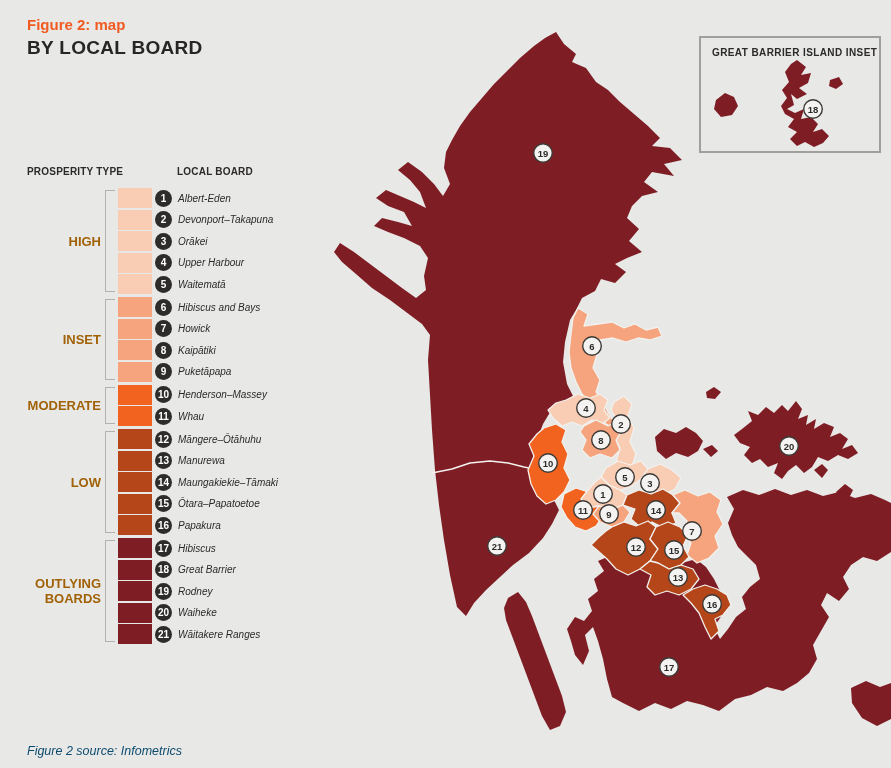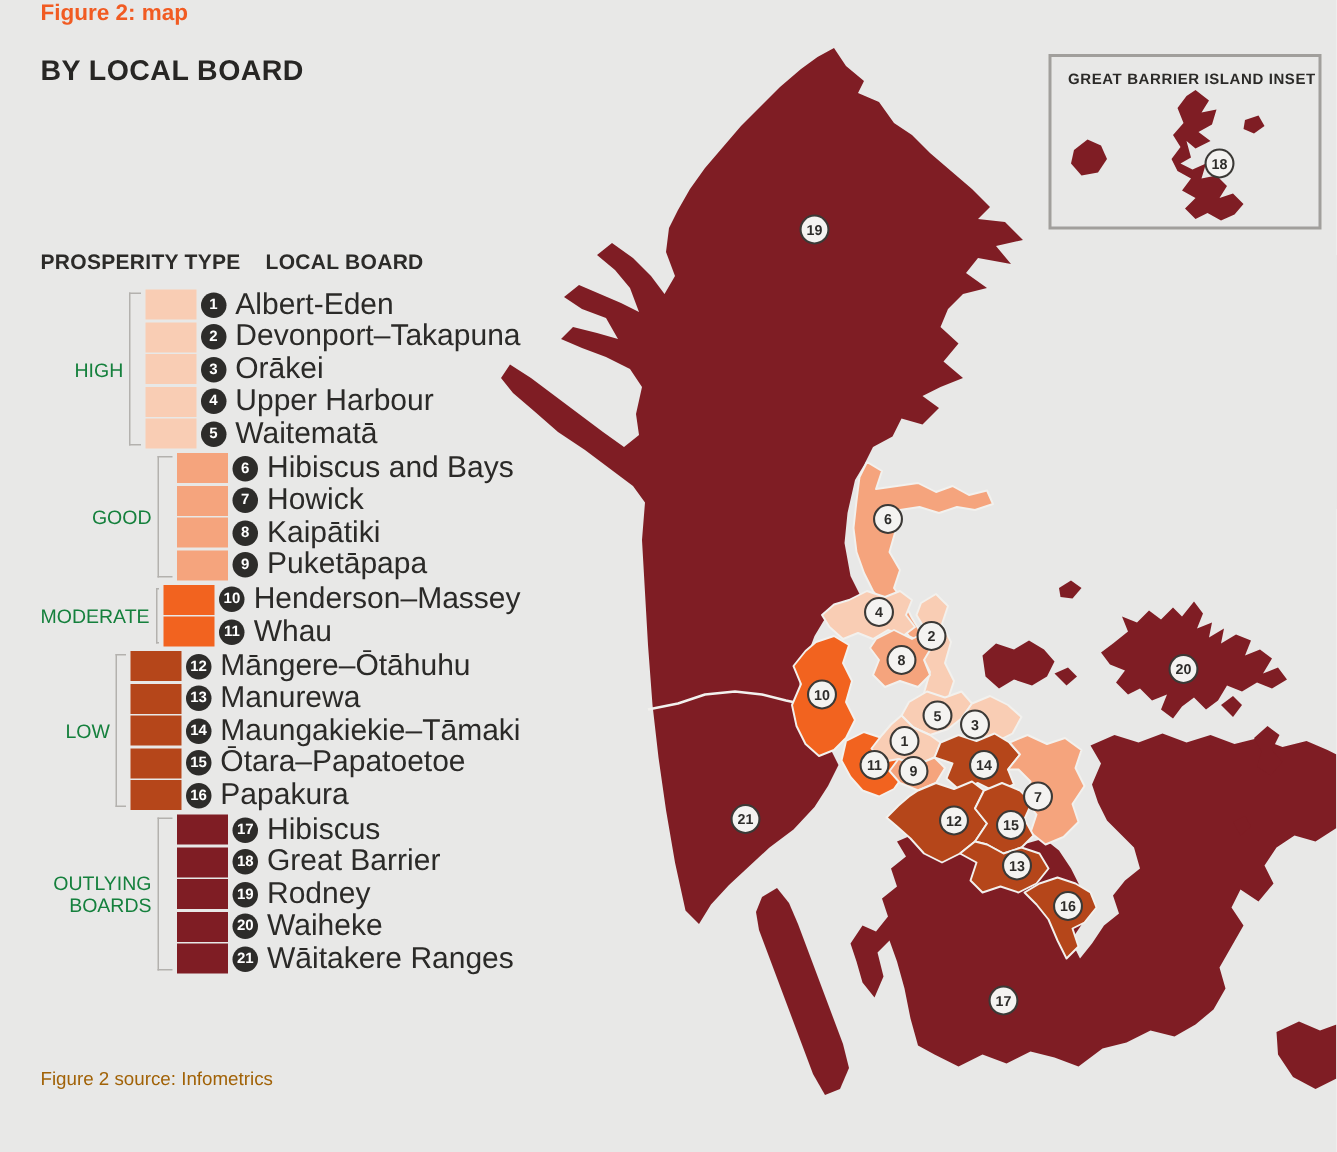--- a/index.html
+++ b/index.html
@@ -1,49 +1,49 @@
 <!DOCTYPE html>
 <html style="--accent: #f15b22;"><head>
 <meta charset="utf-8">
 <style>
   html,body{margin:0;padding:0;}
   body{font-family:"Liberation Sans", sans-serif; background:#ffffff;}
   #canvas{position:relative;width:891px;height:768px;background:#e8e8e7;overflow:hidden;}
 
   
-  #kicker{position:absolute;left:27px;top:0;font-size:15px;font-weight:bold;color:var(--accent,#f15b22);}
+  #kicker{position:absolute;left:27px;top:16px;font-size:15px;font-weight:bold;color:var(--accent,#f15b22);}
   #title{position:absolute;left:27px;top:36px;font-size:19px;font-weight:bold;letter-spacing:.3px;color:#272624;line-height:23px;}
 
   
   #legend{position:absolute;left:27px;top:166px;width:320px;}
-  #legend-headers{display:flex;font-size:14px;font-weight:bold;color:#2c2b29;letter-spacing:.2px;margin-bottom:11px;}
+  #legend-headers{display:flex;font-size:10px;font-weight:bold;color:#2c2b29;letter-spacing:.2px;margin-bottom:11px;}
   #legend-headers .h1{width:150px;}
   .lg-group{display:flex;align-items:stretch;margin-bottom:3px;}
   .lg-side{width:74px;margin-right:4px;display:flex;align-items:center;justify-content:flex-end;
-           font-size:13px;font-weight:normal;color:#15803d;text-align:right;line-height:15px;}
+           font-size:13px;font-weight:bold;color:#a16207;text-align:right;line-height:15px;}
   .lg-bracket{width:9px;border:1.6px solid #b3b1ae;border-right:none;margin:2px 3px 2px 0;}
   .lg-rows{display:flex;flex-direction:column;gap:1.5px;}
   .lg-row{display:flex;align-items:center;height:20px;}
   .swatch{width:34px;height:20px;flex:none;}
   .badge{width:17px;height:17px;border-radius:50%;background:#2d2c2a;color:#fff;font-size:10px;font-weight:bold;
          display:flex;align-items:center;justify-content:center;margin-left:3px;flex:none;}
-  .bname{margin-left:6px;font-size:20px;color:#2b2a28;white-space:nowrap;}
+  .bname{margin-left:6px;font-size:10px;color:#2b2a28;white-space:nowrap;font-style:italic;}
 
   
   #map-svg{position:absolute;left:330px;top:18px;}
   svg text{font-family:"Liberation Sans", sans-serif;}
   .metro{stroke:#f2f1ee;stroke-width:1.3;stroke-linejoin:round;}
   .mkc{fill:#f4f3f1;stroke:#3b3936;stroke-width:1.4;}
   .mkt{fill:#2d2c2a;font-size:9.5px;font-weight:bold;}
   .sep{fill:none;stroke:#f2f1ee;stroke-width:1.6;stroke-linejoin:round;}
   #inset-rect{fill:none;stroke:#a19f9c;stroke-width:2;}
   #inset-title{font-size:10px;font-weight:bold;fill:#2b2a28;letter-spacing:.4px;}
 
   
-  #source{position:absolute;left:27px;top:712px;font-size:12.5px;color:#a16207;}
+  #source{position:absolute;left:27px;top:744px;font-size:12.5px;font-style:italic;color:#0c4a6e;}
 </style>
 </head>
 <body>
 
 <div id="canvas">
 
   <div id="kicker">Figure 2: map</div>
   <div id="title">
     <div>BY LOCAL BOARD</div>
   </div>
@@ -79,21 +79,21 @@
               <span class="bname">Upper Harbour</span>
             </div>
             <div class="lg-row">
               <span class="swatch" style="background: rgb(249, 205, 180);"></span>
               <span class="badge">5</span>
               <span class="bname">Waitematā</span>
             </div>
           </div>
         </div>
         <div class="lg-group">
-          <div class="lg-side">GOOD</div>
+          <div class="lg-side">INSET</div>
           <div class="lg-bracket"></div>
           <div class="lg-rows">
             <div class="lg-row">
               <span class="swatch" style="background: rgb(245, 164, 125);"></span>
               <span class="badge">6</span>
               <span class="bname">Hibiscus and Bays</span>
             </div>
             <div class="lg-row">
               <span class="swatch" style="background: rgb(245, 164, 125);"></span>
               <span class="badge">7</span>

